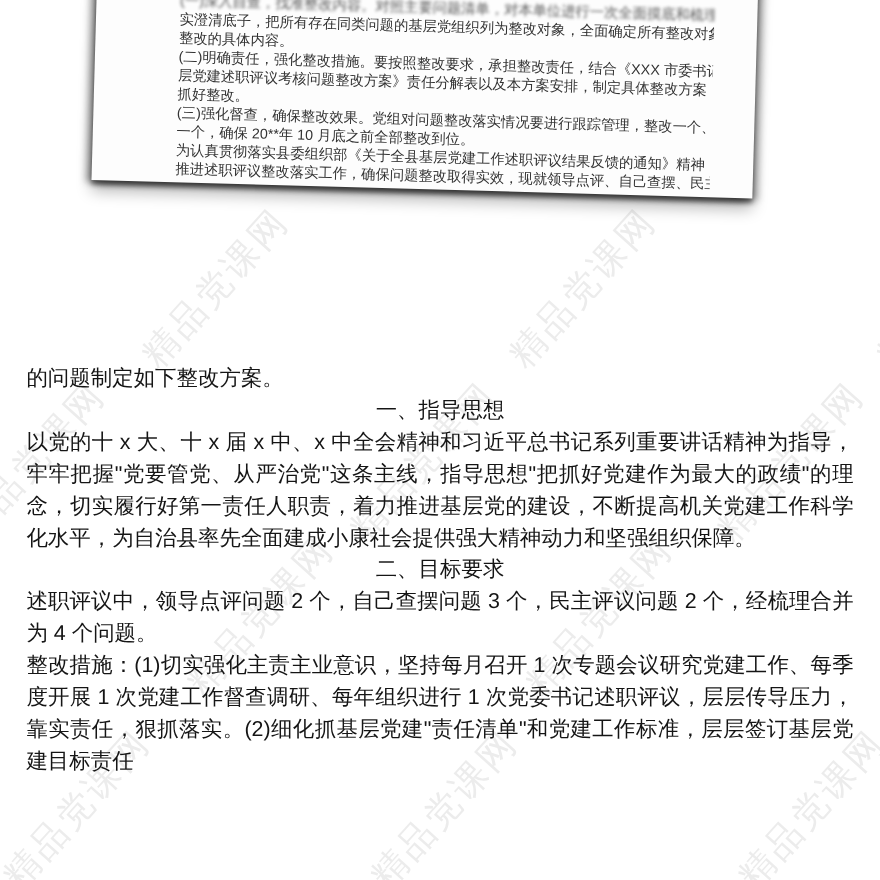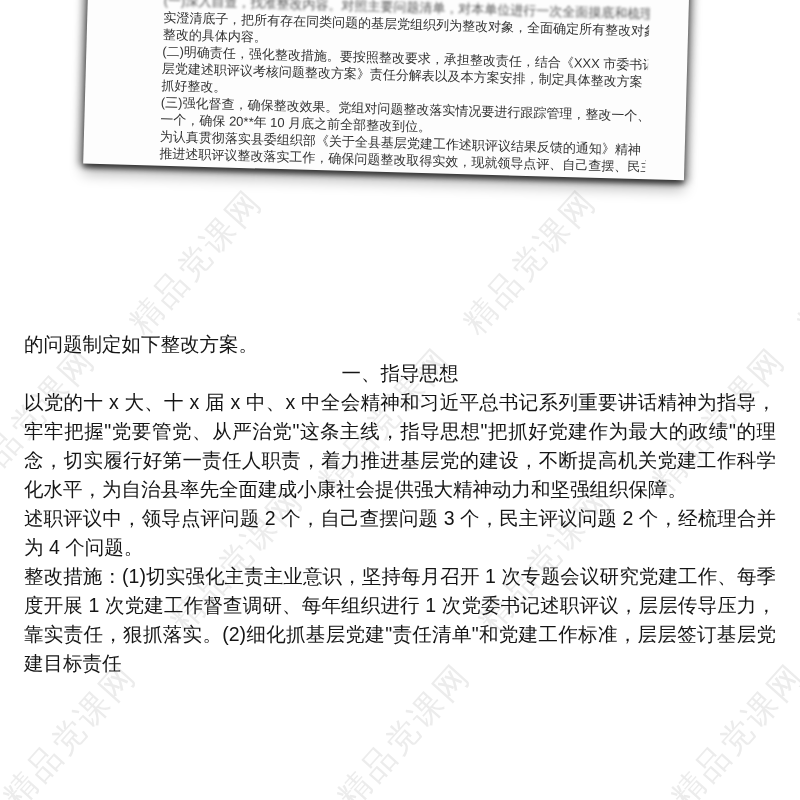--- a/index.html
+++ b/index.html
@@ -110,17 +110,18 @@
     <div class="pline">(三)强化督查，确保整改效果。党组对问题整改落实情况要进行跟踪管理，整改一个、销号</div>
     <div class="pline">一个，确保 20**年 10 月底之前全部整改到位。</div>
     <div class="pline">为认真贯彻落实县委组织部《关于全县基层党建工作述职评议结果反馈的通知》精神，扎实</div>
     <div class="pline">推进述职评议整改落实工作，确保问题整改取得实效，现就领导点评、自己查摆、民主评议</div>
   </div>
 
   <div class="doc-body">
     <p>的问题制定如下整改方案。</p>
     <p class="heading">一、指导思想</p>
     <p>以党的十 x 大、十 x 届 x 中、x 中全会精神和习近平总书记系列重要讲话精神为指导，牢牢把握"党要管党、从严治党"这条主线，指导思想"把抓好党建作为最大的政绩"的理念，切实履行好第一责任人职责，着力推进基层党的建设，不断提高机关党建工作科学化水平，为自治县率先全面建成小康社会提供强大精神动力和坚强组织保障。</p>
+    <p class="heading">二、目标要求</p>
     <p>述职评议中，领导点评问题 2 个，自己查摆问题 3 个，民主评议问题 2 个，经梳理合并为 4 个问题。</p>
     <p>整改措施：(1)切实强化主责主业意识，坚持每月召开 1 次专题会议研究党建工作、每季度开展 1 次党建工作督查调研、每年组织进行 1 次党委书记述职评议，层层传导压力，靠实责任，狠抓落实。(2)细化抓基层党建"责任清单"和党建工作标准，层层签订基层党建目标责任</p>
   </div>
 
 </div>
 
 </body></html>

